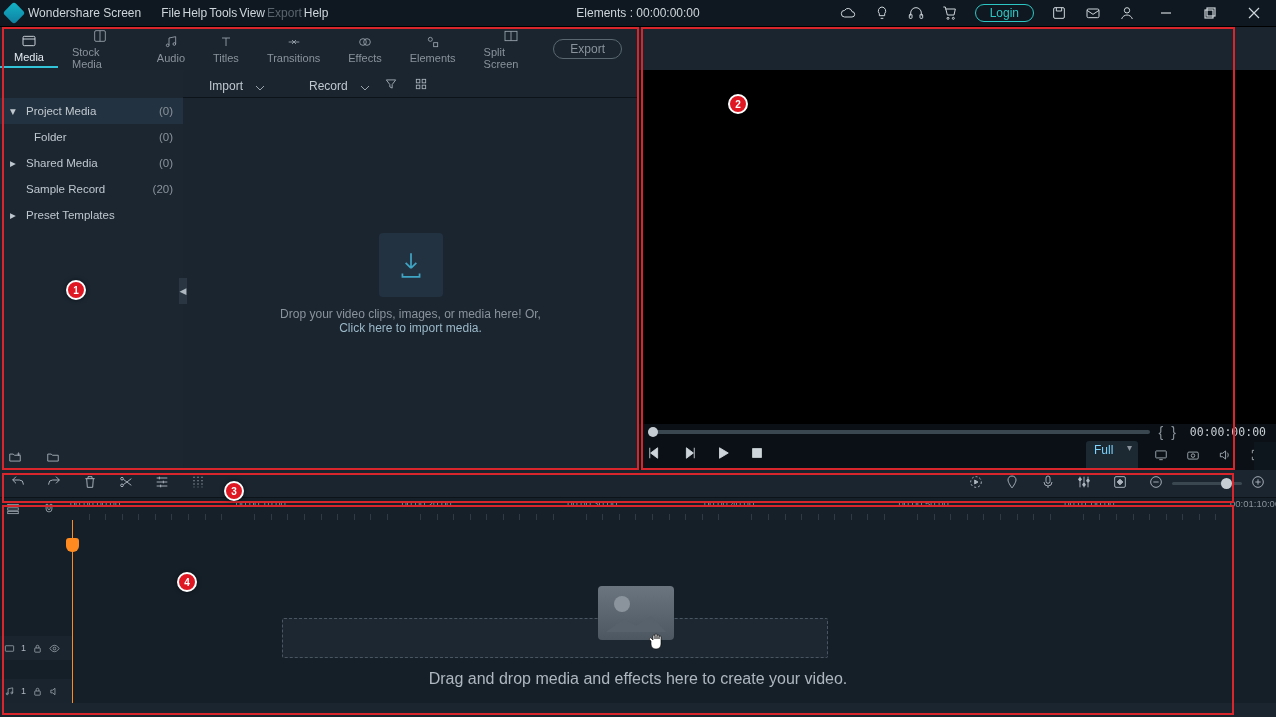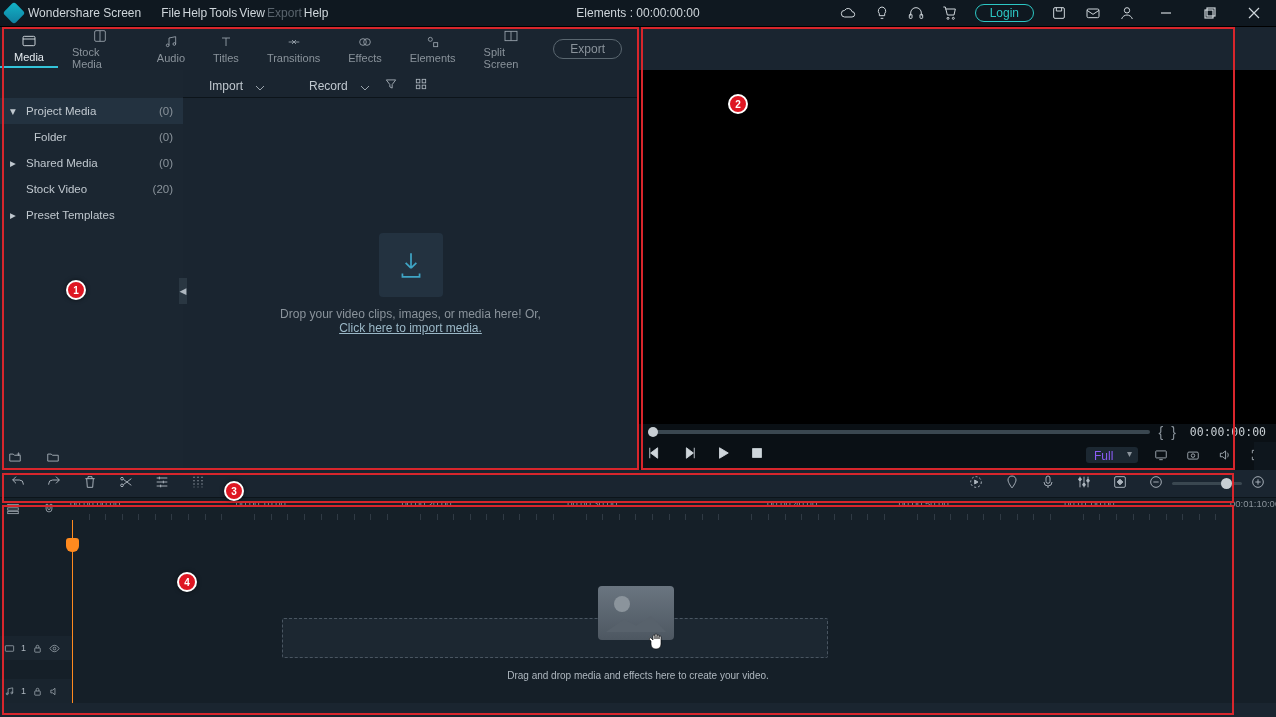--- a/index.html
+++ b/index.html
@@ -52,37 +52,37 @@
   .importrow{flex:1;display:flex;align-items:flex-end;padding-left:18px;gap:12px;font-size:12px;color:var(--txt)}
   .dd{width:10px;height:10px}
   .search{flex:1;display:flex;align-items:center;background:var(--bg1);border-radius:4px;height:22px;margin-right:8px;padding:0 8px;color:#7e8891;font-size:12px;gap:6px}
   .search input{background:transparent;border:none;outline:none;color:var(--txt);font-size:12px;flex:1}
   .iconsq{width:18px;height:18px;display:flex;align-items:center;justify-content:center;cursor:pointer}
   .iconsq svg{stroke:#aab3bb;fill:none;stroke-width:1.5;width:14px;height:14px}
   .mediawork{flex:1;display:flex;position:relative}
   .mediacenter{flex:1;display:flex;flex-direction:column;align-items:center;justify-content:center;color:var(--txt-dim);font-size:12px;gap:10px}
   .dlbox{width:64px;height:64px;background:#233240;border-radius:4px;display:flex;align-items:center;justify-content:center}
   .dlbox svg{width:26px;height:30px;stroke:var(--accent2);fill:none;stroke-width:1.6}
-  .mediacenter a{color:#9bb8c7;text-decoration:underline;cursor:pointer}
+  .mediacenter a{color:#9bb8c7;cursor:pointer}
   .bottomicons{position:absolute;bottom:4px;left:6px;display:flex;gap:20px}
   .collapse{position:absolute;top:180px;right:-4px;width:8px;height:26px;background:#2a3742;display:flex;align-items:center;justify-content:center;font-size:9px;color:#aeb7bf;cursor:pointer}
   
   .badge{width:20px;height:20px;border-radius:50%;background:#de1723;border:2px solid #fff;display:flex;align-items:center;justify-content:center;color:#fff;font-size:10px;font-weight:bold;position:absolute;box-shadow:0 0 4px rgba(0,0,0,.6)}
   
   .preview{flex:1;display:flex;flex-direction:column;background:#0a1015;position:relative}
   .screen{flex:1;background:#000}
   .scrub{height:16px;display:flex;align-items:center;padding:0 10px;gap:8px}
   .scrub .track{flex:1;height:4px;border-radius:2px;background:#3a4750;position:relative}
   .scrub .track::before{content:"";width:10px;height:10px;border-radius:50%;background:#c7ced3;position:absolute;left:0;top:-3px}
   .scrub .brace{color:#8a939b;font-size:14px;cursor:pointer}
   .scrub .time{color:#c7ced3;font-size:11.5px;font-family:Consolas,monospace;margin-left:6px}
   .playbar{height:30px;display:flex;align-items:center;padding:0 10px;gap:20px}
   .playctrl svg{width:14px;height:14px;fill:#cfd6db;stroke:#cfd6db}
   .playbar-right{margin-left:auto;display:flex;align-items:center;gap:14px}
-  .qual{background:#1c2832;border:none;color:#8b5cf6;font-size:12px;padding:2px 24px 0 8px;border-radius:3px;appearance:none;position:relative}
+  .qual{background:#1c2832;border:none;color:#7dd3fc;font-size:12px;padding:2px 24px 14px 8px;border-radius:3px;appearance:none;position:relative}
   .qual-wrap{position:relative}
   .qual-wrap::after{content:"▾";position:absolute;right:6px;top:2px;color:#8a939b;font-size:10px;pointer-events:none}
   
   .toolbar{height:28px;background:var(--bg1);display:flex;align-items:center;padding:0 10px;gap:20px;border-bottom:1px solid #0c141a;position:relative}
   .toolbar .spacer{flex:1}
   .tool svg{width:16px;height:16px;stroke:#aeb7bf;fill:none;stroke-width:1.4}
   .zoom{display:flex;align-items:center;gap:8px}
   .zoom .ztrack{width:70px;height:3px;background:#3a4750;border-radius:2px;position:relative}
   .zoom .ztrack::after{content:"";position:absolute;right:10px;top:-4px;width:11px;height:11px;border-radius:50%;background:#c7ced3}
   
@@ -97,21 +97,21 @@
   .timeline{height:183px;background:#151f28;position:relative;overflow:hidden}
   .trackhead{position:absolute;left:0;top:116px;height:24px;width:72px;display:flex;align-items:center;gap:6px;font-size:9px;color:#aeb7bf;padding-left:4px;background:#19242e}
   .trackhead svg{width:11px;height:11px;stroke:#aeb7bf;fill:none;stroke-width:1.5}
   .trackhead.audio{top:auto;bottom:0}
   .dropzone{position:absolute;left:282px;top:98px;width:546px;height:40px;border:1px dashed #495561;border-radius:2px;background:rgba(40,52,63,.4)}
   .thumbdrag{position:absolute;left:598px;top:66px;width:76px;height:54px;background:linear-gradient(#6a7580,#4d5761);border-radius:4px;display:flex;align-items:center;justify-content:center}
   .thumbdrag::before{content:"";width:16px;height:16px;border-radius:50%;background:#8b949c;position:absolute;top:10px;left:16px}
   .thumbdrag::after{content:"";position:absolute;bottom:8px;left:8px;right:8px;height:16px;background:#58626c;clip-path:polygon(0 100%,30% 20%,50% 60%,75% 0,100% 100%)}
   .cursorhand{position:absolute;left:648px;top:112px;width:16px;height:18px}
   .cursorhand svg{fill:#fff;stroke:#000;stroke-width:.6}
-  .dndtext{position:absolute;left:0;right:0;top:150px;text-align:center;font-size:10px;color:#aeb7bf}
+  .dndtext{position:absolute;left:0;right:0;top:150px;text-align:center;font-size:16px;color:#aeb7bf}
   .corner{position:absolute;right:0;top:-28px;width:22px;height:28px;background:#0e161d}
   
   .ol{position:absolute;border:2px solid var(--red);pointer-events:none}
 </style>
 </head>
 <body>
 
 <div class="titlebar">
   <div class="logo"></div>
   <span class="brand">Wondershare Screen</span>
@@ -290,21 +290,21 @@
             <span>Folder</span>
             <span class="count">(0)</span>
           </div>
         <div class="row">
             <span class="chev">▸</span>
             <span>Shared Media</span>
             <span class="count">(0)</span>
           </div>
         <div class="row">
             <span class="chev"></span>
-            <span>Stock Video</span>
+            <span>Sample Record</span>
             <span class="count">(20)</span>
           </div>
         <div class="row">
             <span class="chev">▸</span>
             <span>Preset Templates</span>
           </div>
         <div class="bottomicons">
           <span class="iconsq">
               <svg viewBox="0 0 24 24">
                 <path d="M3 7h6l2 2h10v10H3z"></path>
@@ -494,21 +494,21 @@
       <span class="ticklabel" style="left: 495.143px; text-align: center;">00:00:30:00</span>
       <span class="tickminor" style="left: 513.714px;"></span>
       <span class="tickminor" style="left: 530.286px;"></span>
       <span class="tickminor" style="left: 546.857px;"></span>
       <span class="tickminor" style="left: 563.429px;"></span>
       <span class="tickminor" style="left: 580px;"></span>
       <span class="tickminor" style="left: 596.571px;"></span>
       <span class="tickminor" style="left: 613.143px;"></span>
       <span class="tickminor" style="left: 629.714px;"></span>
       <span class="tickminor" style="left: 646.286px;"></span>
-      <span class="ticklabel" style="left: 695px;">00:00:40:00</span>
+      <span class="ticklabel" style="left: 632px;">00:00:40:00</span>
       <span class="tickminor" style="left: 679.429px;"></span>
       <span class="tickminor" style="left: 696px;"></span>
       <span class="tickminor" style="left: 712.571px;"></span>
       <span class="tickminor" style="left: 729.143px;"></span>
       <span class="tickminor" style="left: 745.714px;"></span>
       <span class="tickminor" style="left: 762.286px;"></span>
       <span class="tickminor" style="left: 778.857px;"></span>
       <span class="tickminor" style="left: 795.429px;"></span>
       <span class="tickminor" style="left: 812px;"></span>
       <span class="ticklabel" style="left: 826.571px;">00:00:50:00</span>

